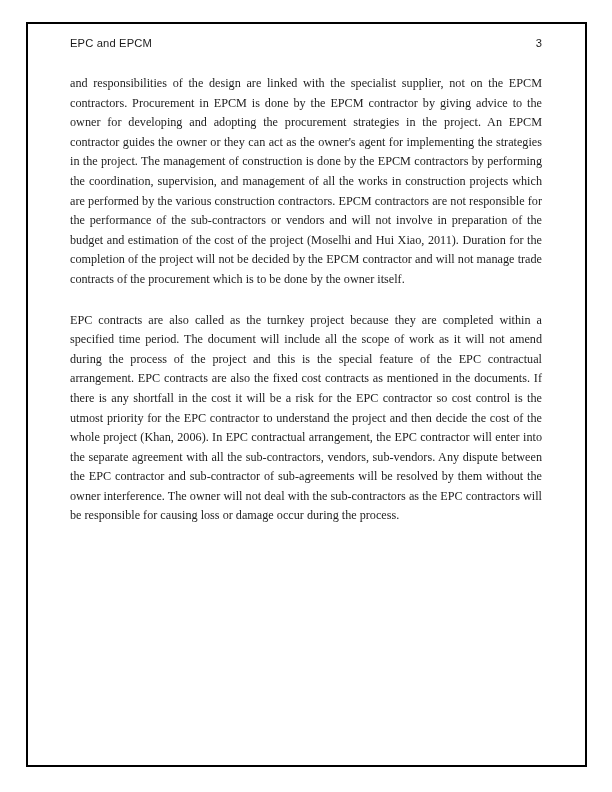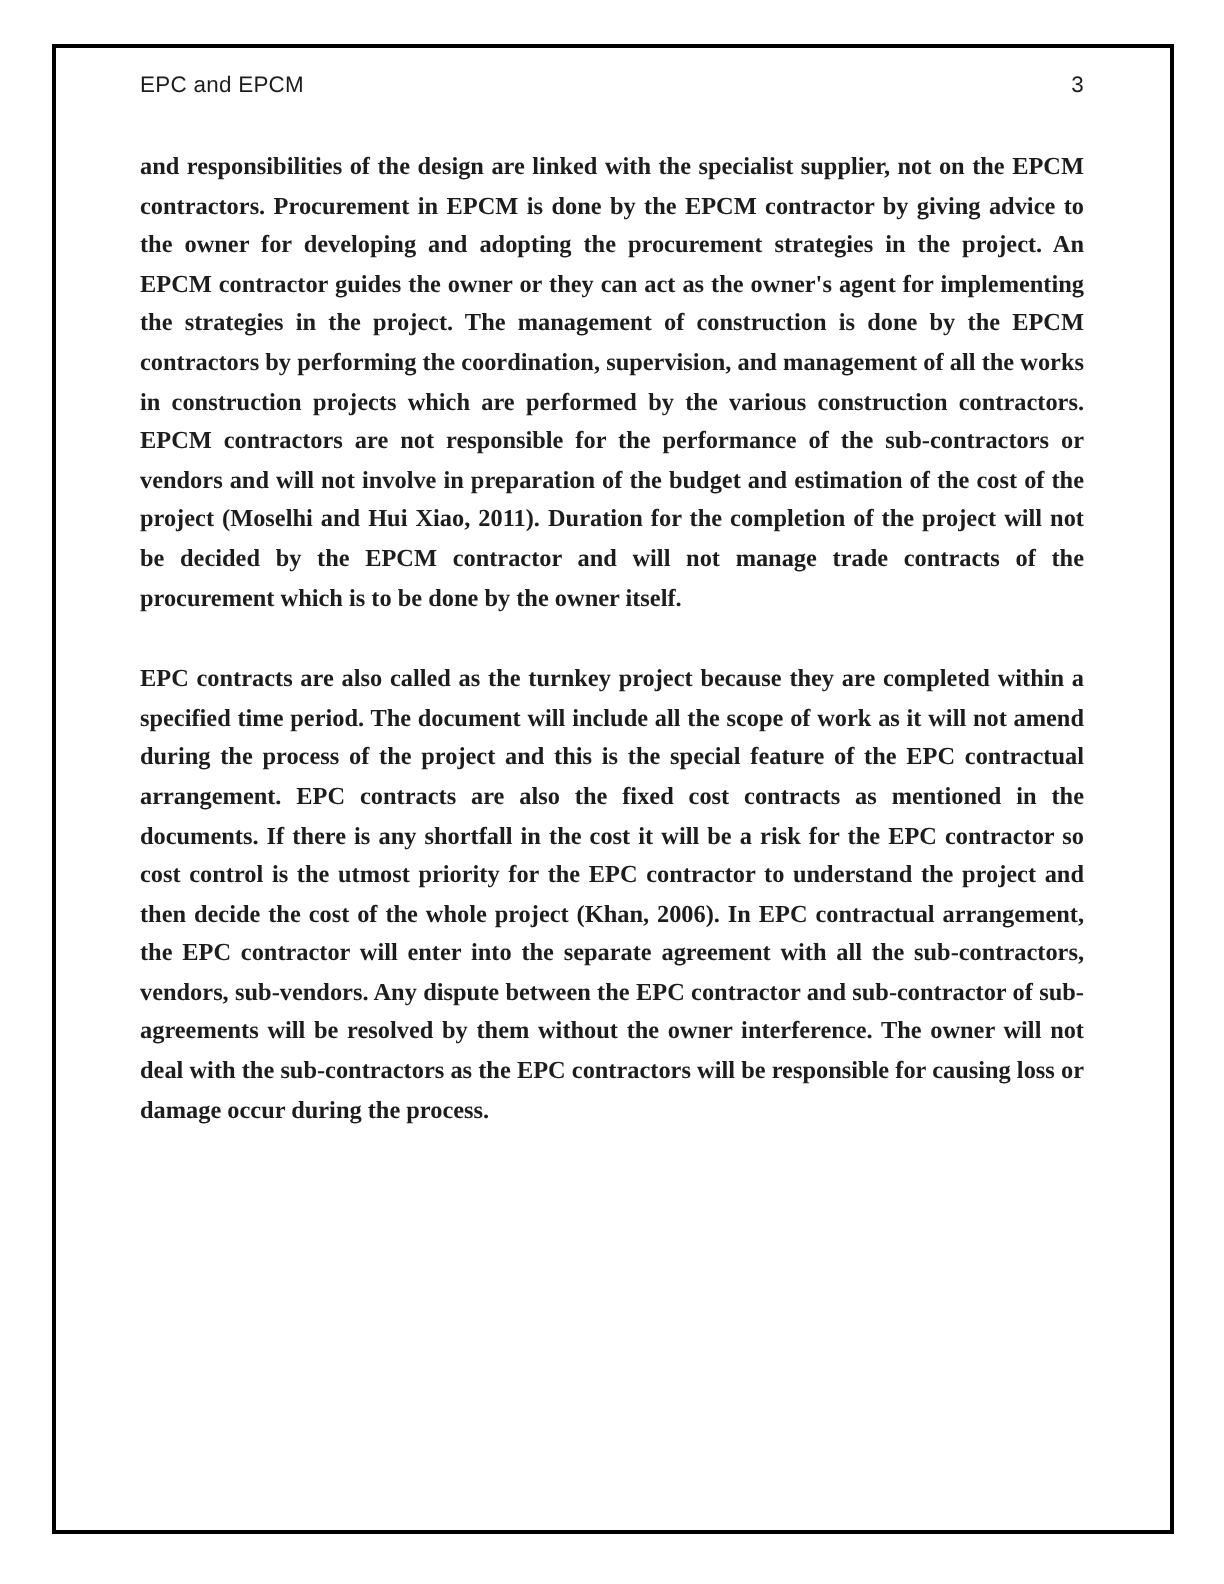--- a/index.html
+++ b/index.html
@@ -64,21 +64,20 @@
     position: absolute;
     right: 0;
     top: 6px;
     text-align: right;
     white-space: nowrap;
   }
 
   
   .body-copy {
     margin-top: 16px;
-    font-weight: bold;
   }
   .body-copy p {
     margin: 0 0 21px 0;
     font-family: "Liberation Serif", "DejaVu Serif", serif;
     font-size: 12.2px;
     line-height: 19.6px;
     text-align: justify;
     text-justify: inter-word;
     color: #1d1d1d;
     hyphens: none;

